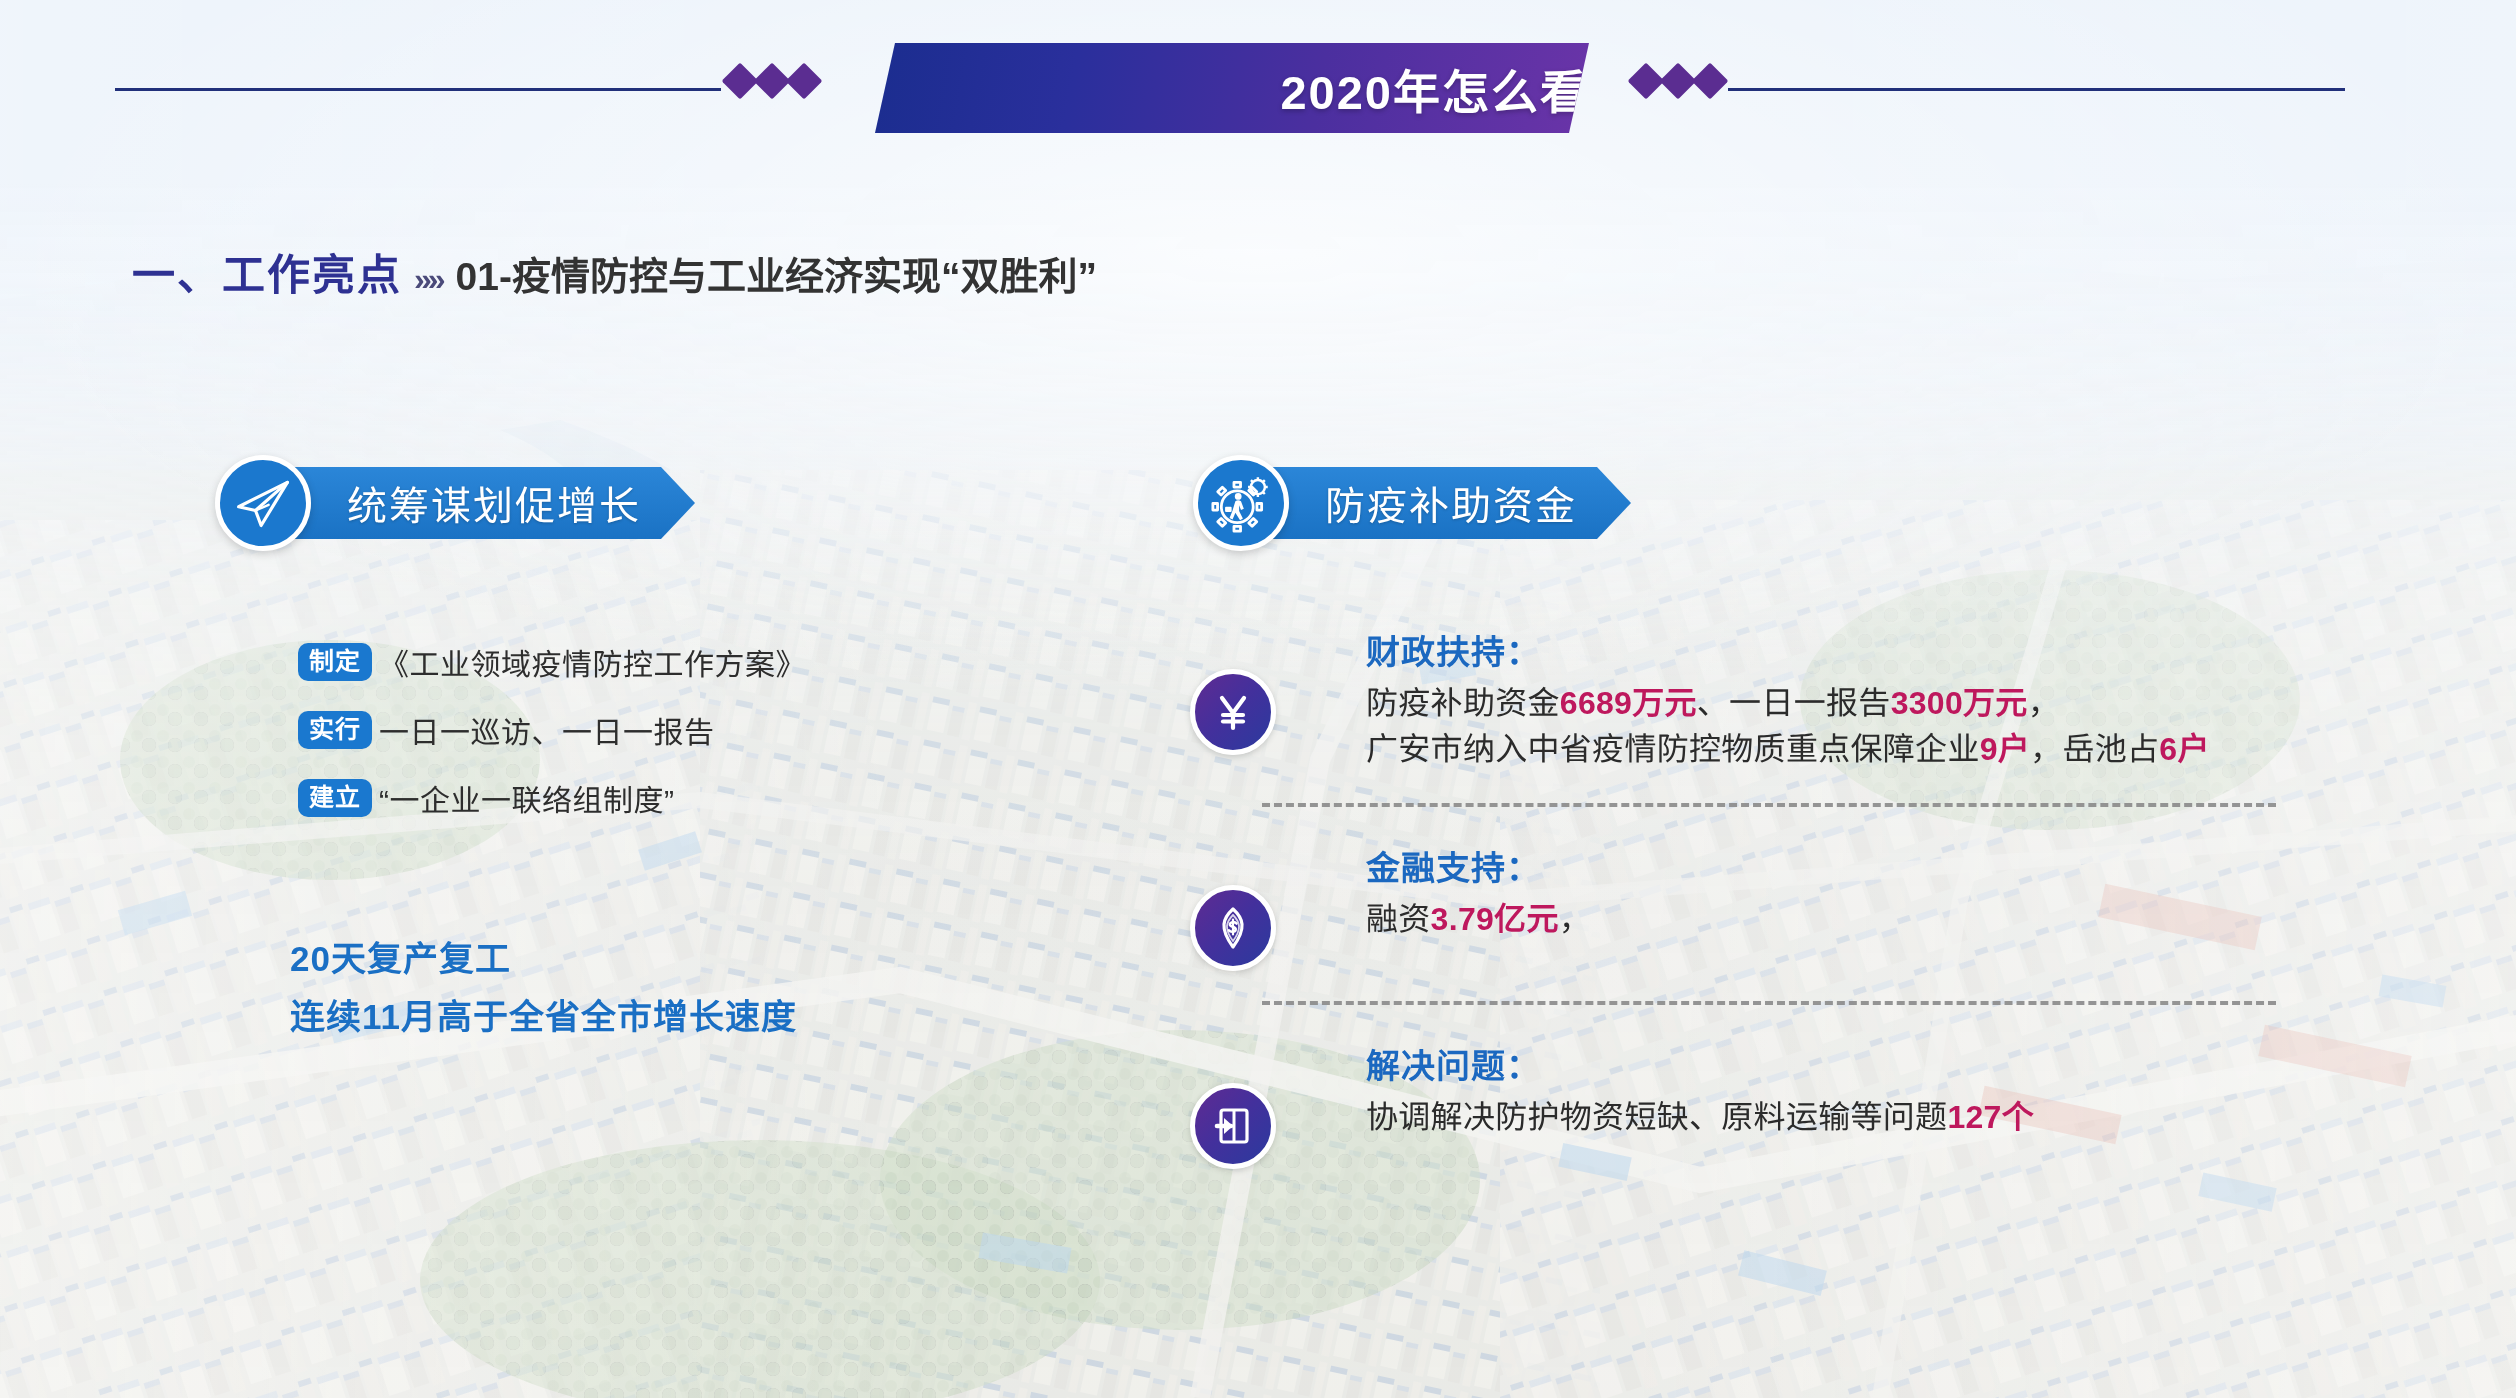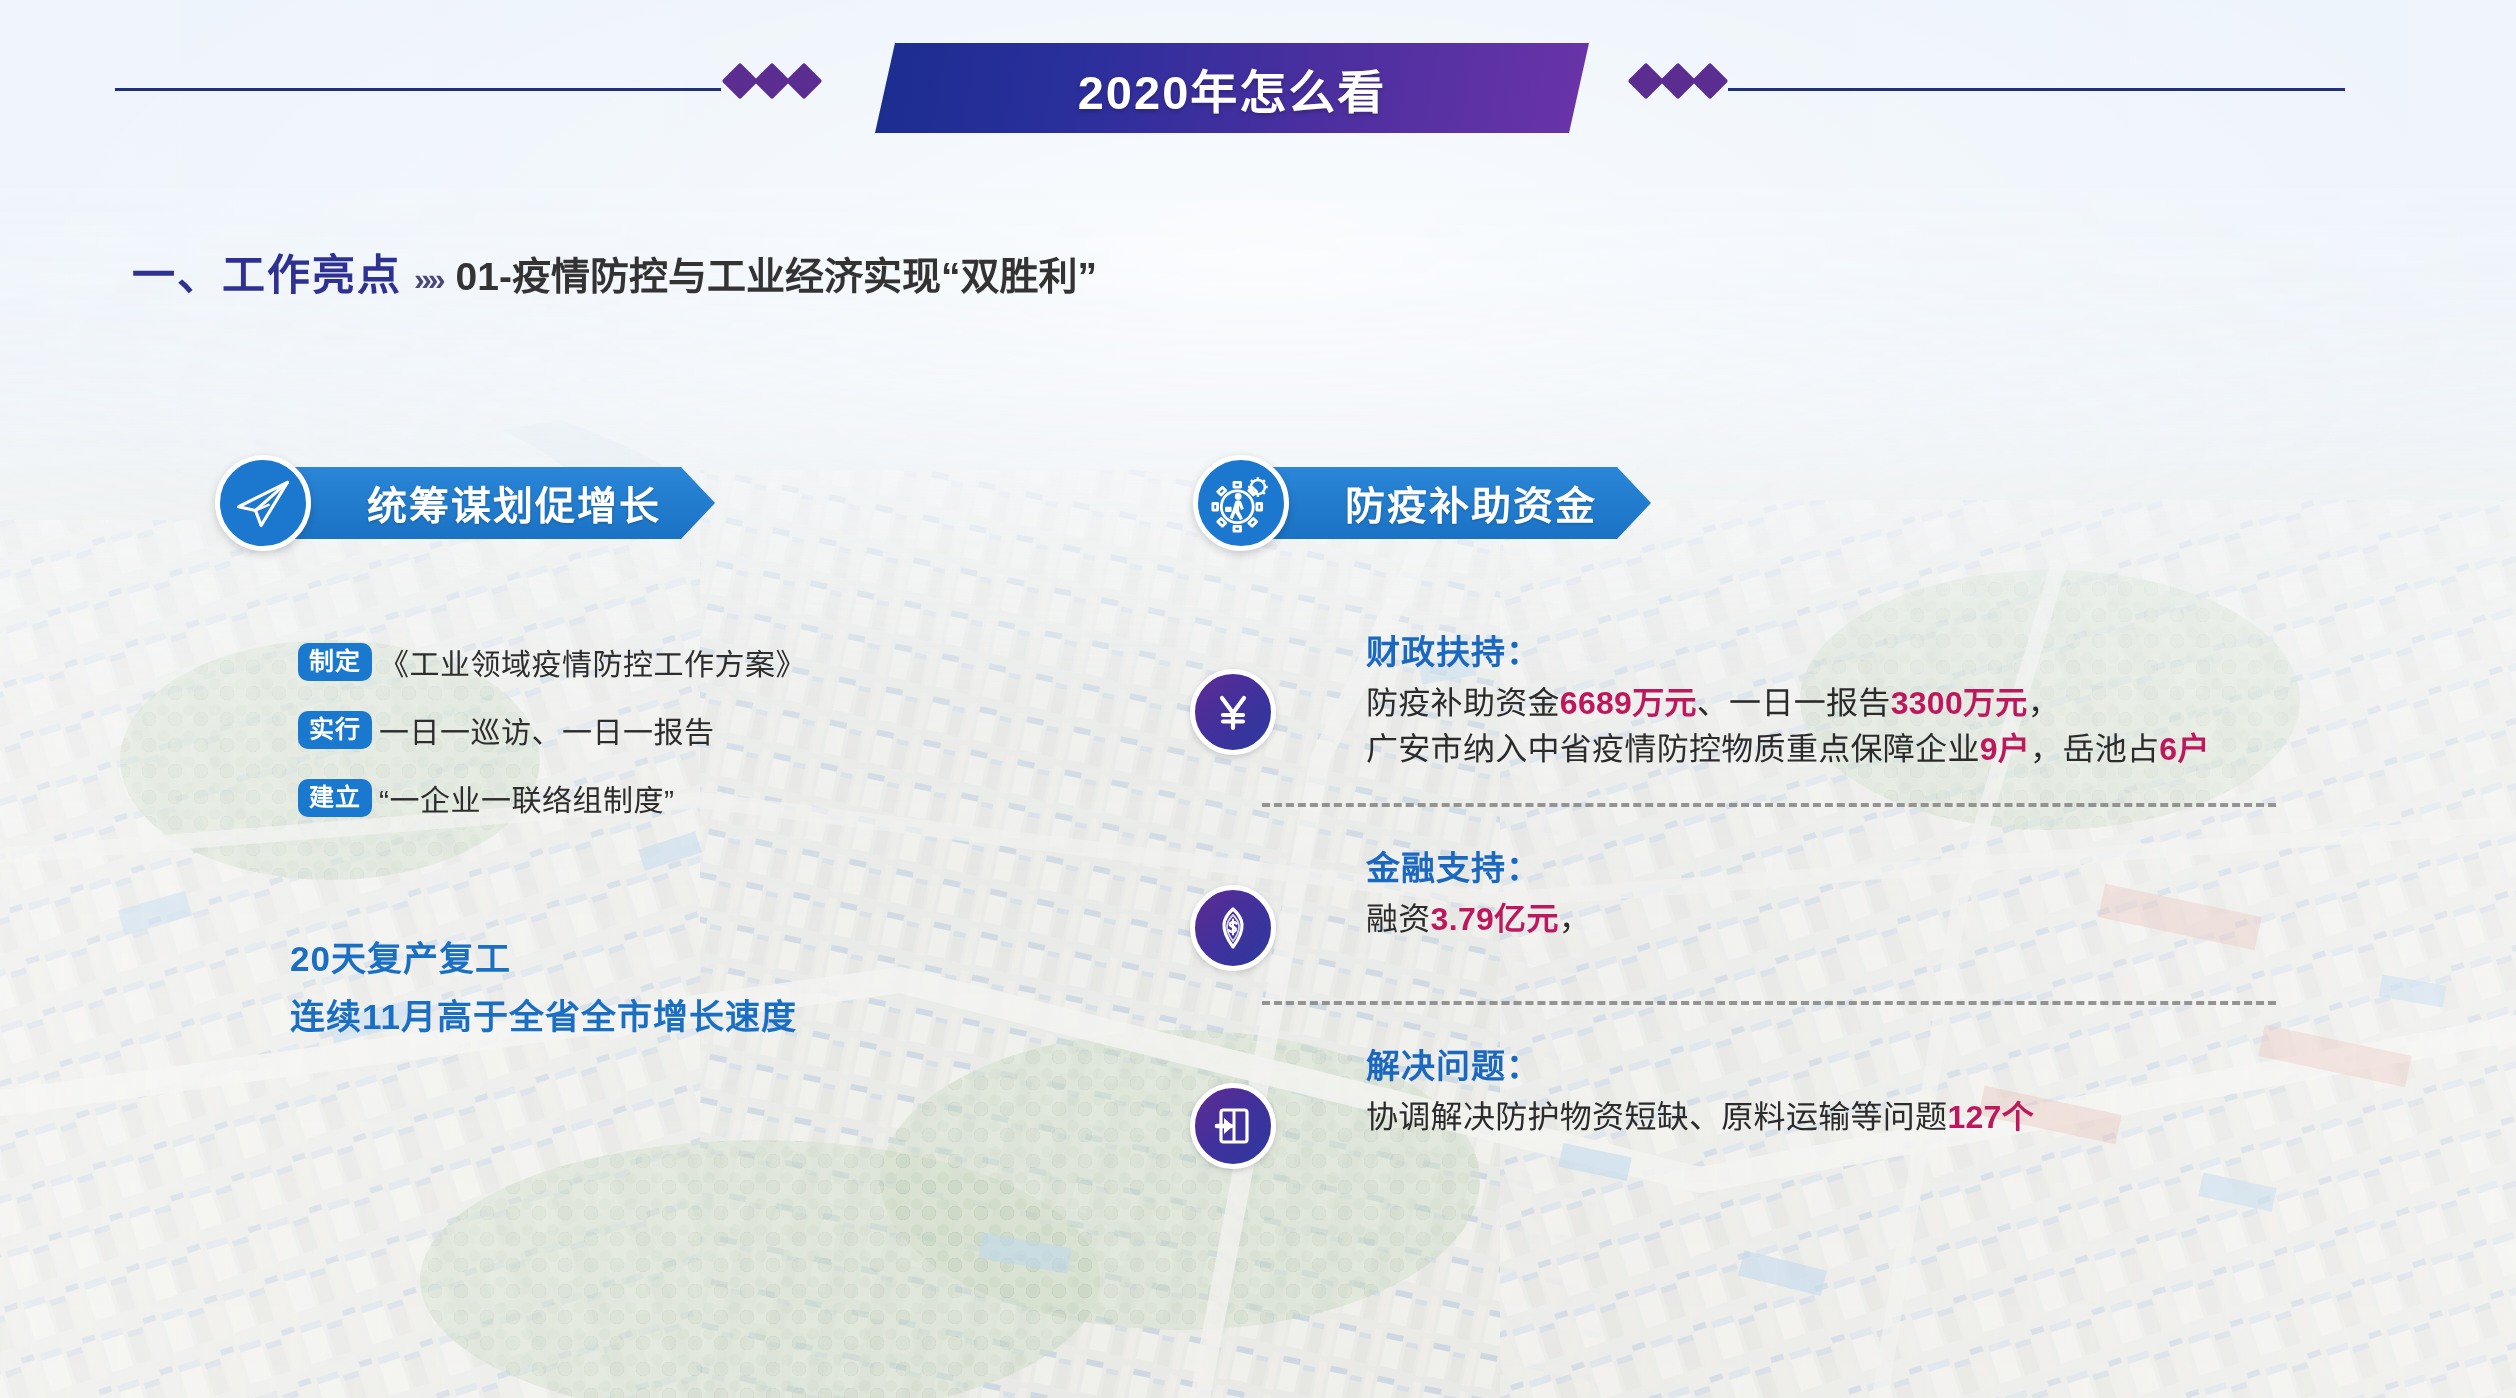--- a/index.html
+++ b/index.html
@@ -90,21 +90,21 @@
   .banner {
     position: absolute;
     top: 43px;
     left: 875px;
     width: 714px;
     height: 90px;
     background: linear-gradient(100deg, #1b2d8f 0%, #2a2f9c 28%, #4b2f9f 62%, #6a34a8 100%);
     clip-path: polygon(2.8% 0%, 100% 0%, 97.2% 100%, 0% 100%);
     display: flex;
     align-items: center;
-    justify-content: center;
+    justify-content: flex-end;
   }
   .banner-title {
     color: #ffffff;
     font-size: 47px;
     font-weight: bold;
     letter-spacing: 2px;
     text-shadow: 0 2px 5px rgba(0,0,0,0.25);
     white-space: nowrap;
   }
 
@@ -169,25 +169,24 @@
     display: flex;
     align-items: center;
     padding-left: 68px;
     padding-right: 54px;
     clip-path: polygon(0% 0%, calc(100% - 34px) 0%, 100% 50%, calc(100% - 34px) 100%, 0% 100%);
     filter: drop-shadow(5px 6px 4px rgba(60,60,70,0.35));
   }
   .ch-label {
     color: #ffffff;
     font-size: 40px;
-    font-weight: bold;
+    font-weight: normal;
     letter-spacing: 2px;
     white-space: nowrap;
     text-shadow: 0 1px 3px rgba(0,0,0,0.22);
-    margin-left: 20px;
   }
 
   
   .left-col {
     position: absolute;
     top: 640px;
     left: 298px;
   }
   .tag-row {
     display: flex;

